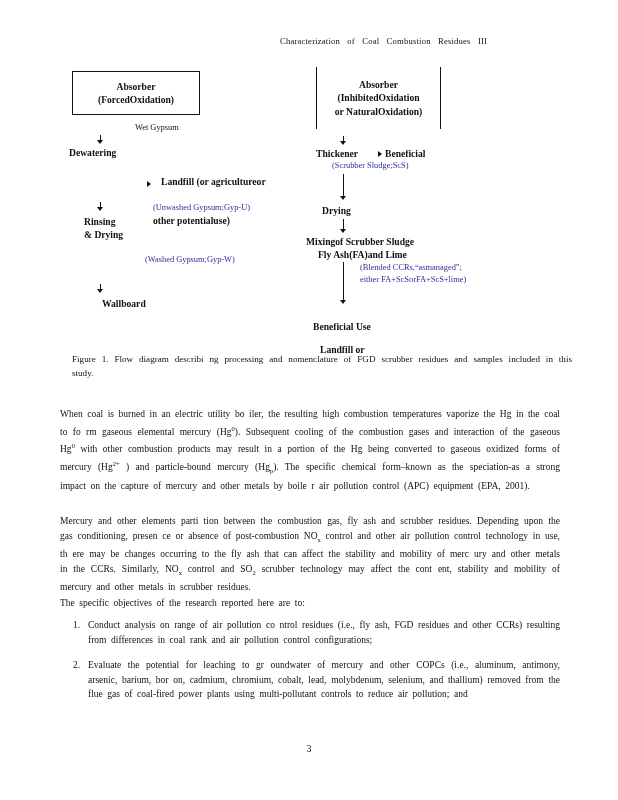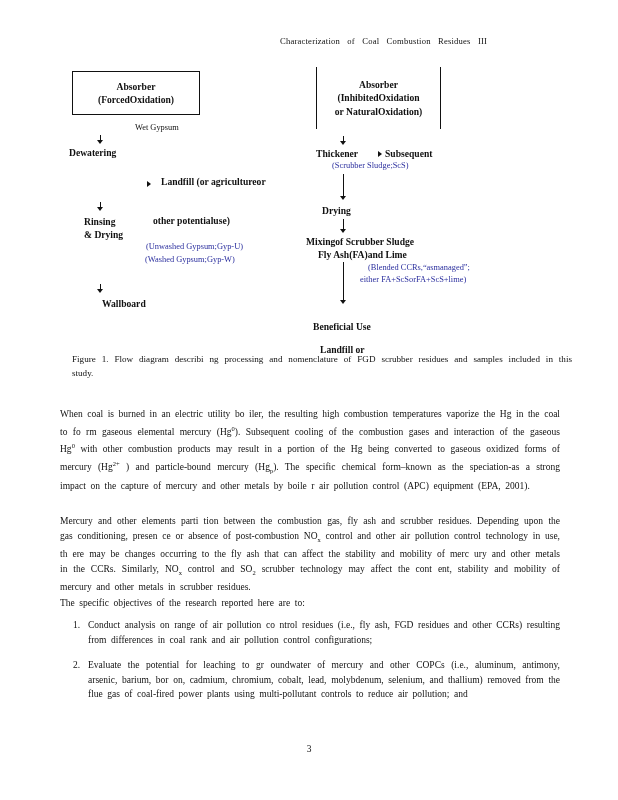--- a/index.html
+++ b/index.html
@@ -215,21 +215,21 @@
 
     <div class="vline" style="left:40px; top:73px; height:6px;"></div>
     <div class="arrow-down" style="left:37px; top:78px;"></div>
 
     <div class="node" style="left:9px; top:84px;">Dewatering</div>
 
     <div class="arrow-right" style="left:87px; top:119px;"></div>
 
     <div class="node" style="left:93px; top:113px;margin-left:8px;">Landfill (or agricultureor</div>
     <div class="node" style="left:93px; top:126px;margin-top:26px;">other potentialuse)</div>
-    <div class="note-blue" style="left:86px; top:140px;margin-top:39px;">(Unwashed Gypsum;Gyp-U)</div>
+    <div class="note-blue" style="left:93px; top:140px;">(Unwashed Gypsum;Gyp-U)</div>
 
     <div class="vline" style="left:40px; top:140px; height:6px;"></div>
     <div class="arrow-down" style="left:37px; top:145px;"></div>
 
     <div class="node" style="left:24px; top:153px;">Rinsing</div>
     <div class="node" style="left:24px; top:166px;">&amp; Drying</div>
 
     <div class="note-blue" style="left:85px; top:192px;">(Washed Gypsum;Gyp-W)</div>
 
     <div class="vline" style="left:40px; top:222px; height:6px;"></div>
@@ -242,36 +242,36 @@
       <div>(InhibitedOxidation</div>
       <div>or NaturalOxidation)</div>
     </div>
 
     <div class="vline" style="left:283px; top:74px; height:6px;"></div>
     <div class="arrow-down" style="left:280px; top:79px;"></div>
 
     <div class="node" style="left:256px; top:85px;">Thickener</div>
 
     <div class="arrow-right" style="left:318px; top:89px;"></div>
-    <div class="node" style="left:325px; top:85px;">Subsequent</div>
+    <div class="node" style="left:325px; top:85px;">Beneficial</div>
 
     <div class="note-blue" style="left:272px; top:98px;">(Scrubber Sludge;ScS)</div>
 
     <div class="vline" style="left:283px; top:112px; height:24px;"></div>
     <div class="arrow-down" style="left:280px; top:134px;"></div>
 
     <div class="node" style="left:262px; top:142px;">Drying</div>
 
     <div class="vline" style="left:283px; top:157px; height:12px;"></div>
     <div class="arrow-down" style="left:280px; top:167px;"></div>
 
     <div class="node" style="left:246px; top:173px;">Mixingof  Scrubber  Sludge</div>
     <div class="node" style="left:258px; top:186px;">Fly Ash(FA)and    Lime</div>
 
-    <div class="note-blue" style="left:308px; top:200px;">(Blended CCRs,“asmanaged”;</div>
+    <div class="note-blue" style="left:300px; top:200px;">(Blended CCRs,“asmanaged”;</div>
     <div class="note-blue" style="left:300px; top:212px;">either FA+ScSorFA+ScS+lime)</div>
 
     <div class="vline" style="left:283px; top:200px; height:40px;"></div>
     <div class="arrow-down" style="left:280px; top:238px;"></div>
 
     <div class="node" style="left:260px; top:245px;margin-top:36px;">Landfill or</div>
     <div class="node" style="left:253px; top:258px;">Beneficial  Use</div>
   </div>
 
   <div class="fig-caption">Figure  1. Flow  diagram    describi ng processing     and nomenclature     of FGD  scrubber    residues   and samples    included    in this study.</div>

